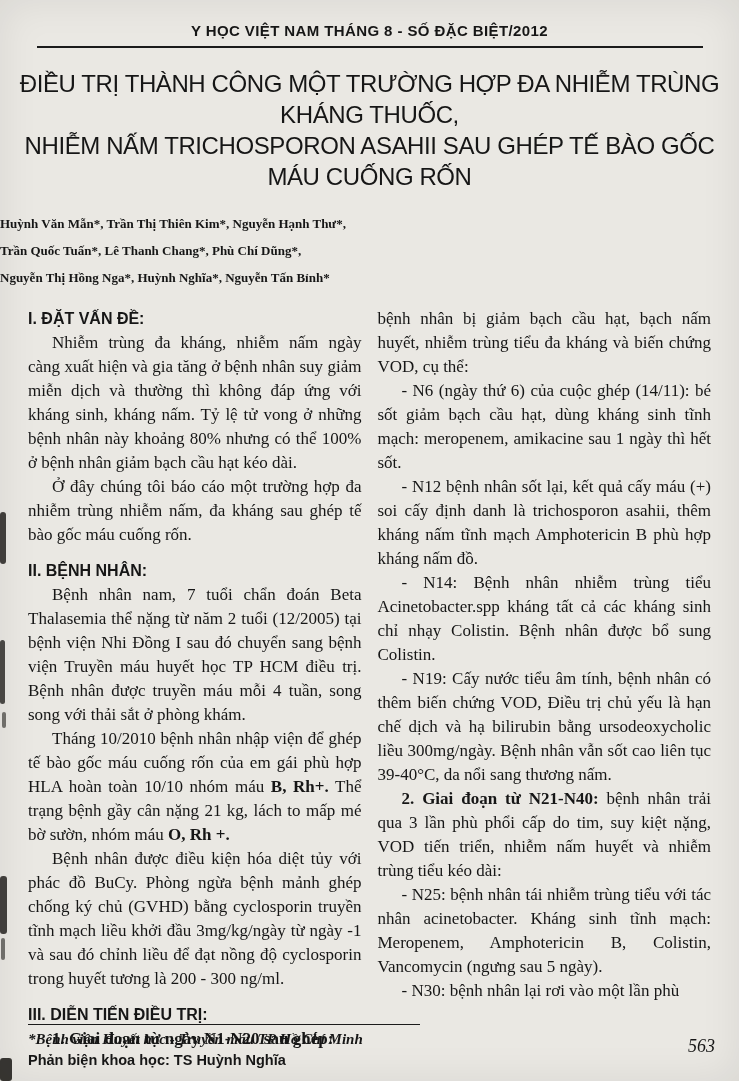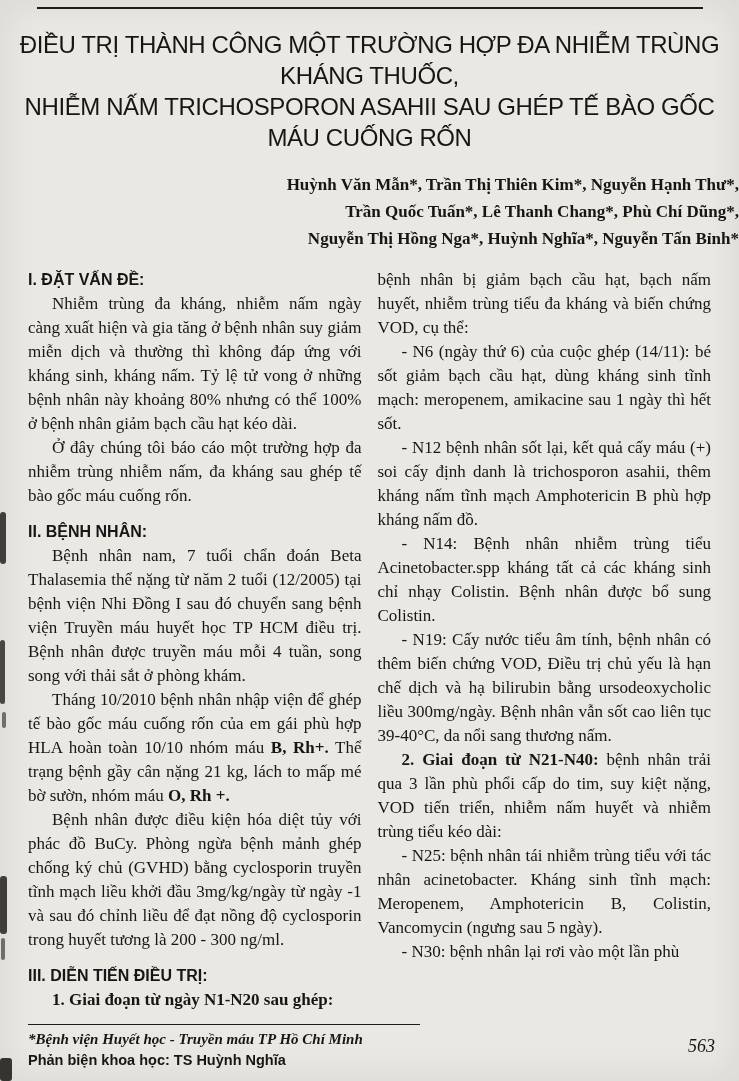--- a/index.html
+++ b/index.html
@@ -31,23 +31,23 @@
     width:700px;
     text-align:center;
     font-family:"Liberation Sans", sans-serif;
     font-weight:400;
     font-size:24px;
     line-height:31px;
     letter-spacing:-0.4px;
   }
   .authors{
     margin-top:18px;
-    text-align:right;
+    text-align:left;
     font-weight:700;
-    font-size:17px;
+    font-size:13px;
     line-height:27px;
   }
   .columns{
     display:flex;
     gap:16px;
     padding:0 28px;
     margin-top:16px;
   }
   .col{
     width:50%;
@@ -95,20 +95,21 @@
   .a3{left:2px;top:712px;width:4px;height:16px;opacity:.6;}
   .a4{left:0;top:876px;width:7px;height:58px;opacity:.85;}
   .a5{left:1px;top:938px;width:4px;height:22px;opacity:.6;}
   .a6{left:0;top:1058px;width:12px;height:23px;opacity:.9;}
 </style>
 </head>
 <body>
 
 <div class="page">
 
+  <div class="running-head">Y HỌC VIỆT NAM THÁNG 8 - SỐ ĐẶC BIỆT/2012</div>
   <div class="head-rule"></div>
 
   <h1 class="title">
     <span>ĐIỀU TRỊ THÀNH CÔNG MỘT TRƯỜNG HỢP ĐA NHIỄM TRÙNG KHÁNG THUỐC,</span><br>
     <span>NHIỄM NẤM TRICHOSPORON ASAHII SAU GHÉP TẾ BÀO GỐC MÁU CUỐNG RỐN</span>
   </h1>
 
   <div class="authors">
     <div>Huỳnh Văn Mẫn*, Trần Thị Thiên Kim*, Nguyễn Hạnh Thư*,</div>
     <div>Trần Quốc Tuấn*, Lê Thanh Chang*, Phù Chí Dũng*,</div>

